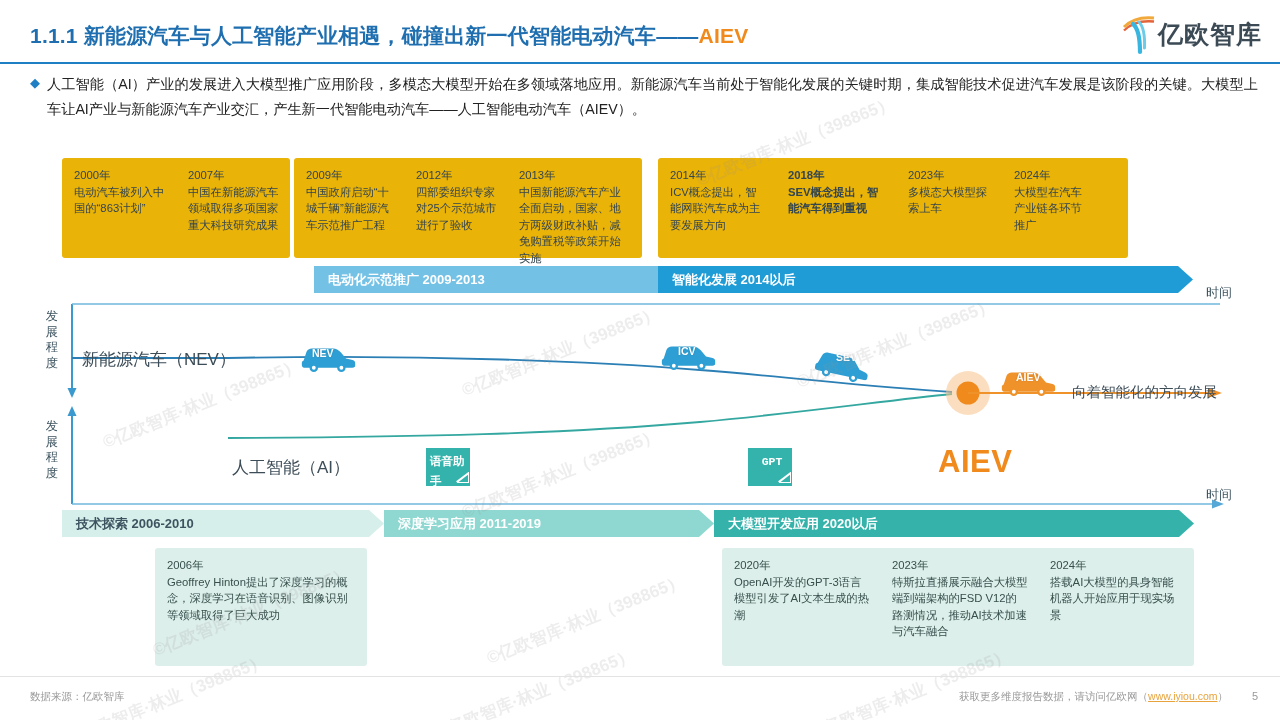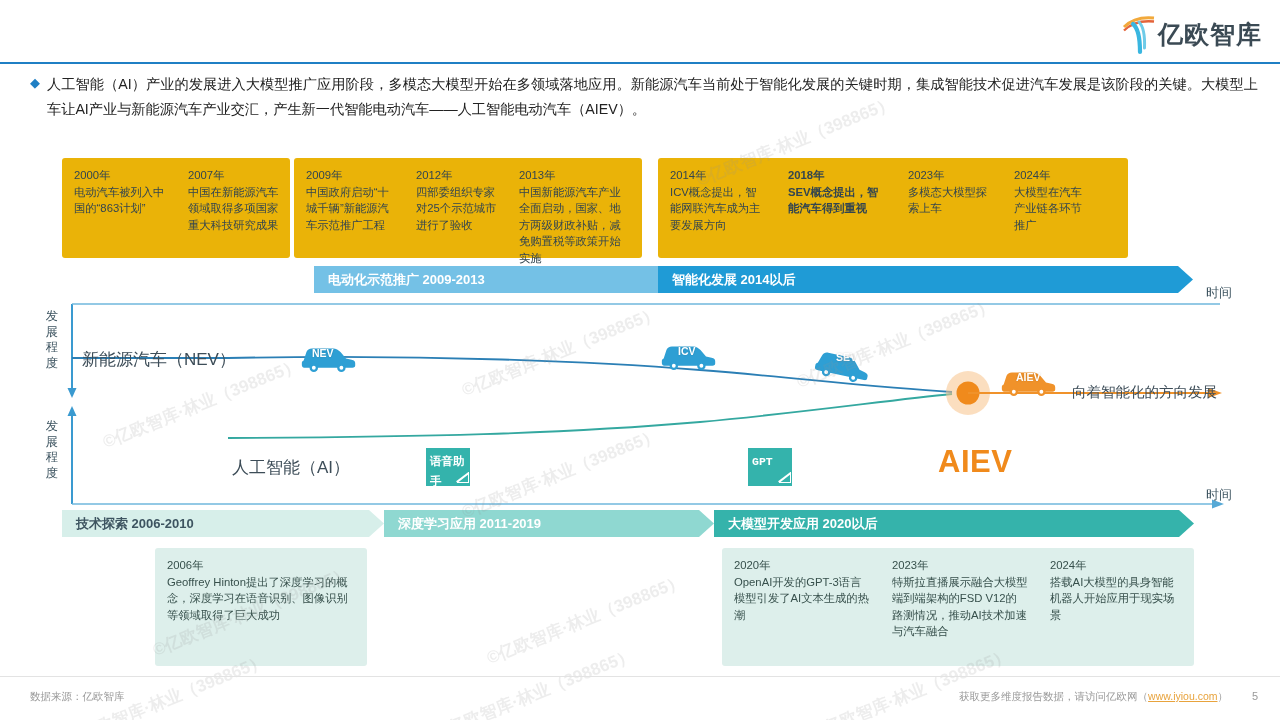--- a/index.html
+++ b/index.html
@@ -78,21 +78,21 @@
   }
   .dir-text {
     position: absolute; font-size: 14.5px; color: #3d4d58; white-space: nowrap;
   }
   .badge {
     position: absolute; width: 44px; height: 40px; background: #34b3ac;
     color: #fff; font-size: 11.5px; line-height: 20px; font-weight: bold;
     padding: 4px 0 0 4px;
     font-family: Liberation Mono, monospace;
   }
-  .badge.gpt { display: flex; align-items: flex-start; }
+  .badge.gpt { display: flex; align-items: flex-start; justify-content: center; }
   .badge-pencil {
     position: absolute; right: 1px; bottom: 5px; width: 12px; height: 11px;
     border-bottom: 1.5px solid #fff; border-right: 1.5px solid #fff;
   }
   .badge-pencil::before {
     content: ""; position: absolute; left: 0; bottom: 0; width: 15px; height: 1.5px;
     background: #fff; transform-origin: left bottom; transform: rotate(-37deg);
   }
   .badge-underline {
     position: absolute; height: 2px; background: #ffffff;
@@ -120,20 +120,23 @@
     transform: rotate(-22deg); white-space: nowrap; pointer-events: none;
     font-weight: bold;
   }
   svg { overflow: visible; }
 </style>
 </head>
 <body>
 
 <div class="page">
 
+  <div class="hdr-title">
+    <span>1.1.1 新能源汽车与人工智能产业相遇，碰撞出新一代智能电动汽车——</span><span class="aiev">AIEV</span>
+  </div>
   <div class="hdr-rule"></div>
 
   <div class="logo">
     <div class="logo-mark">
       <svg width="34" height="38" viewBox="0 0 34 38">
         <path d="M2 12 C10 4 22 2 32 3" stroke="#f2a93b" stroke-width="3" fill="none"></path>
         <path d="M2 15.5 C10 7.5 22 5.5 32 6.5" stroke="#e4643a" stroke-width="2.4" fill="none"></path>
         <path d="M11 9 C16 13 18 22 18 37" stroke="#39b6e0" stroke-width="4.2" fill="none" stroke-linecap="round"></path>
         <path d="M17 7 C21 11 23 20 22.5 33" stroke="#6ecbe8" stroke-width="3" fill="none" stroke-linecap="round"></path>
       </svg>

